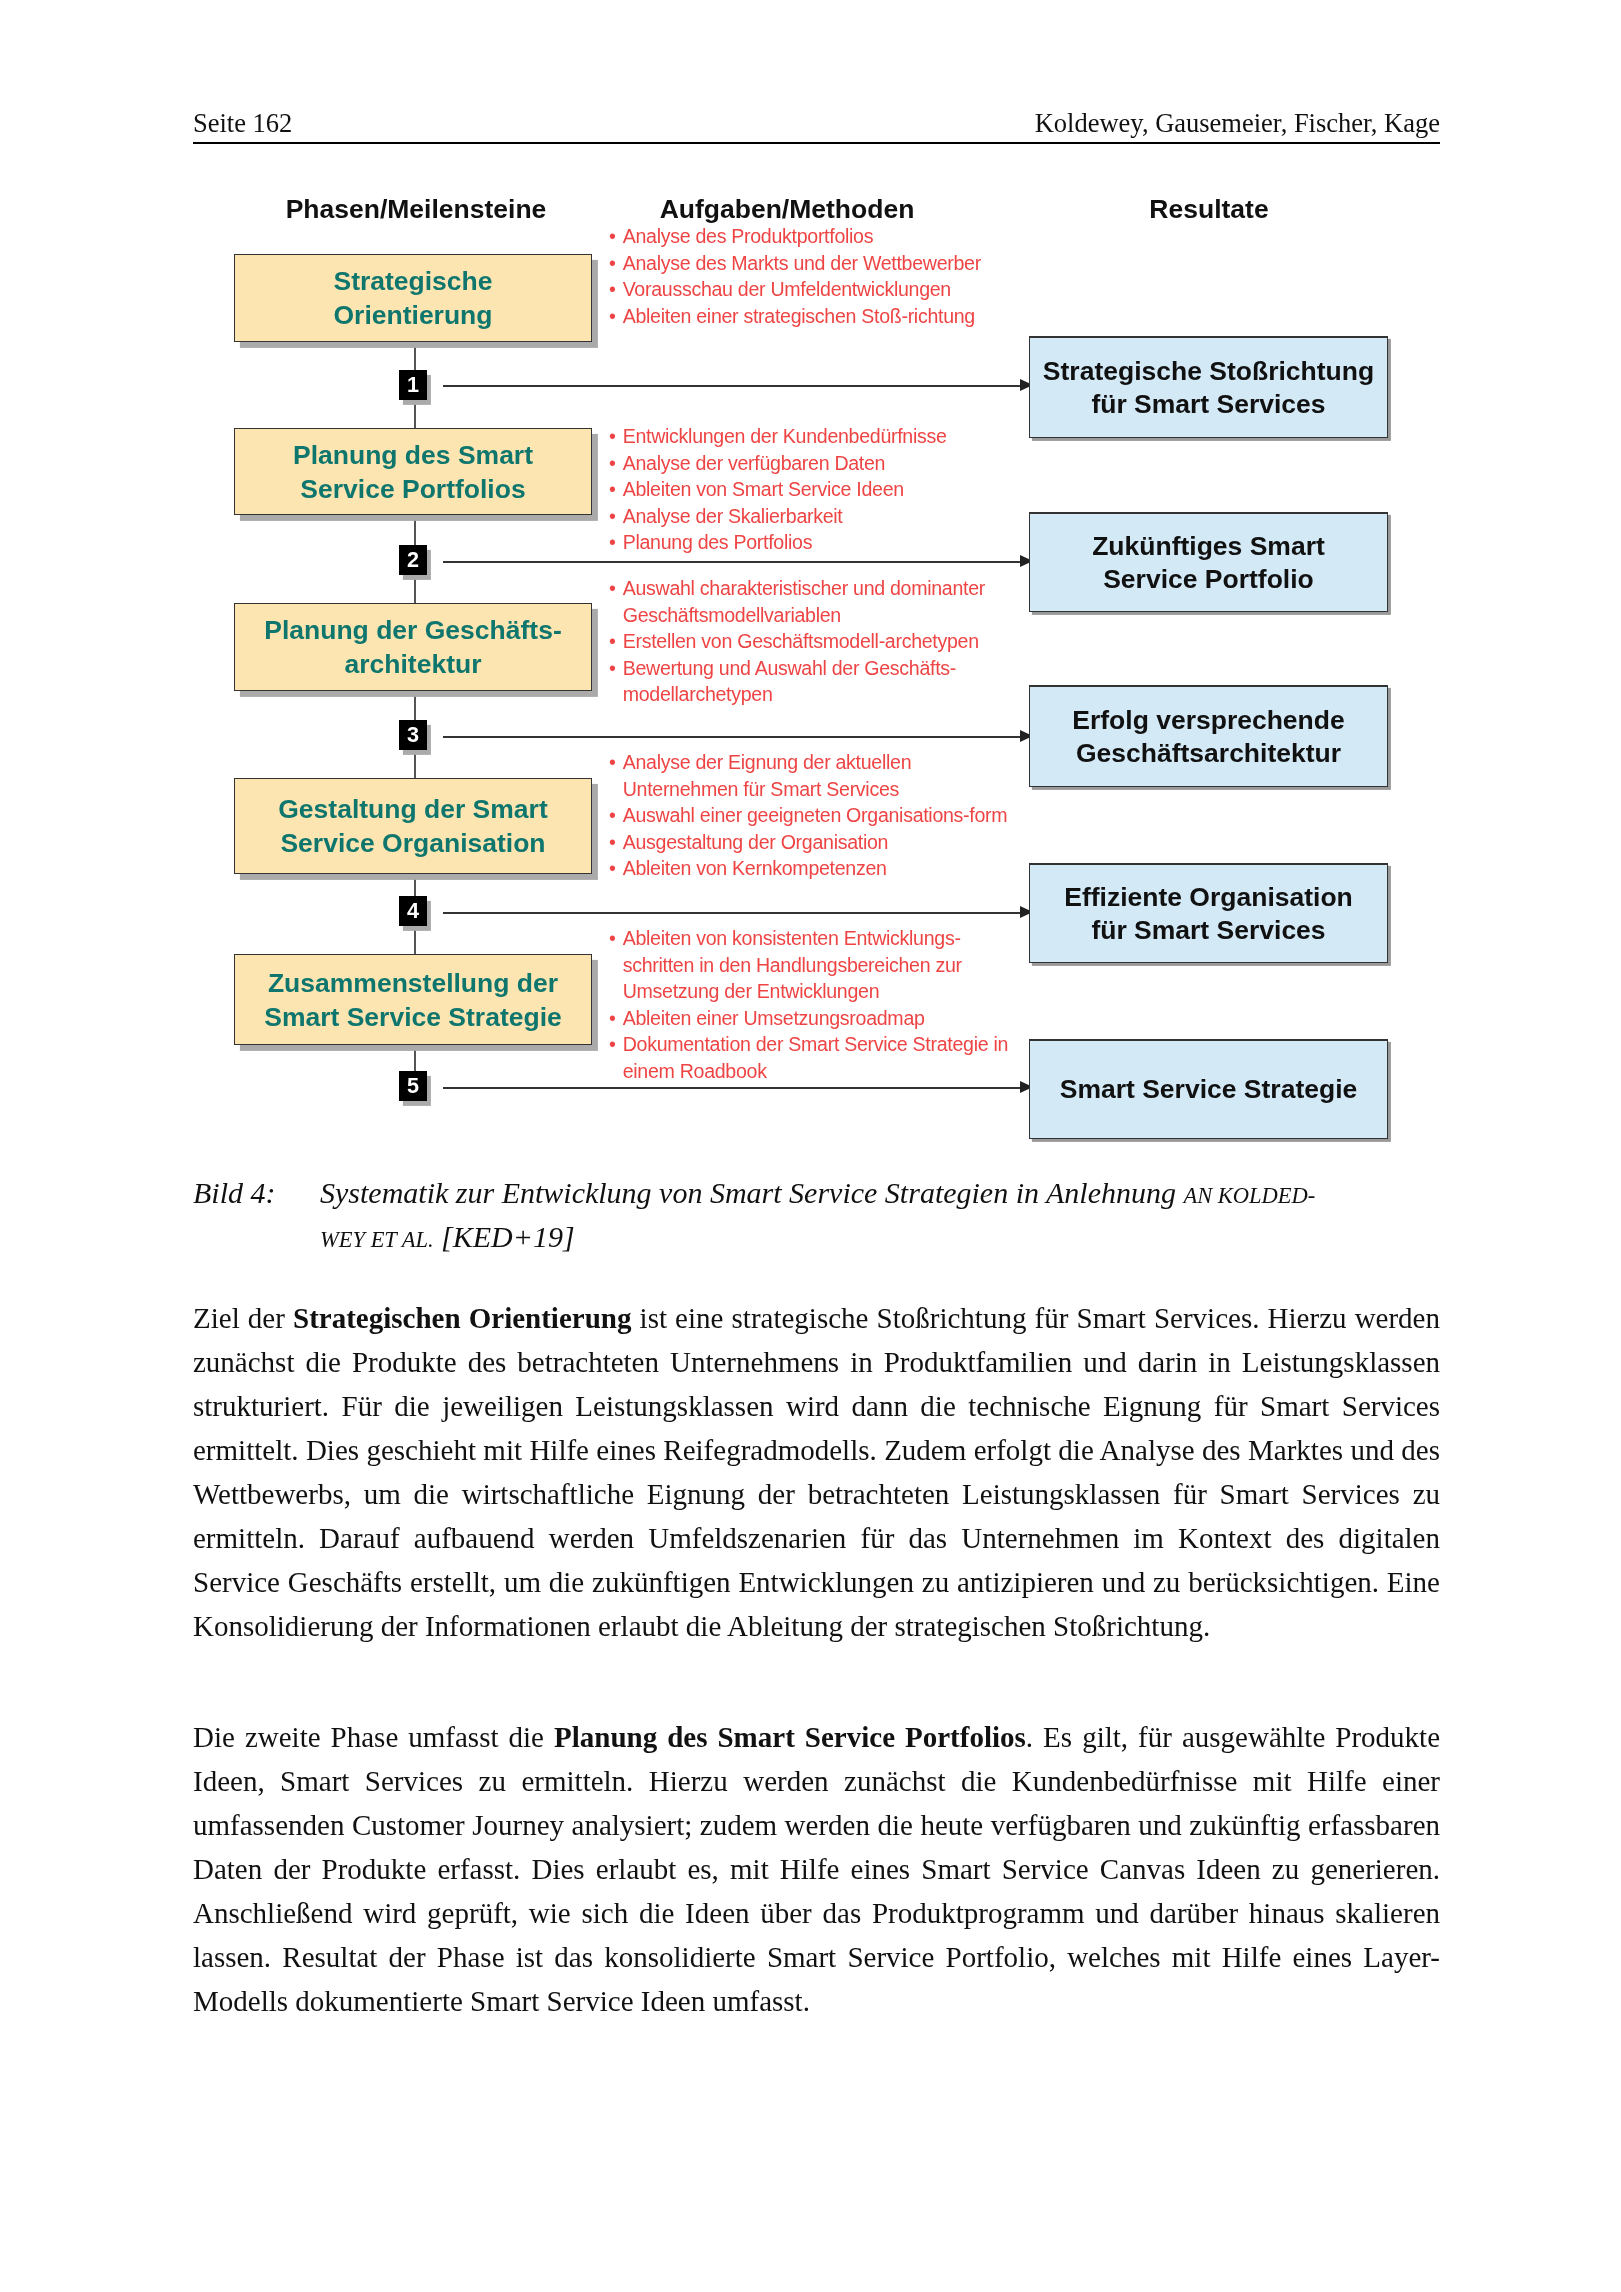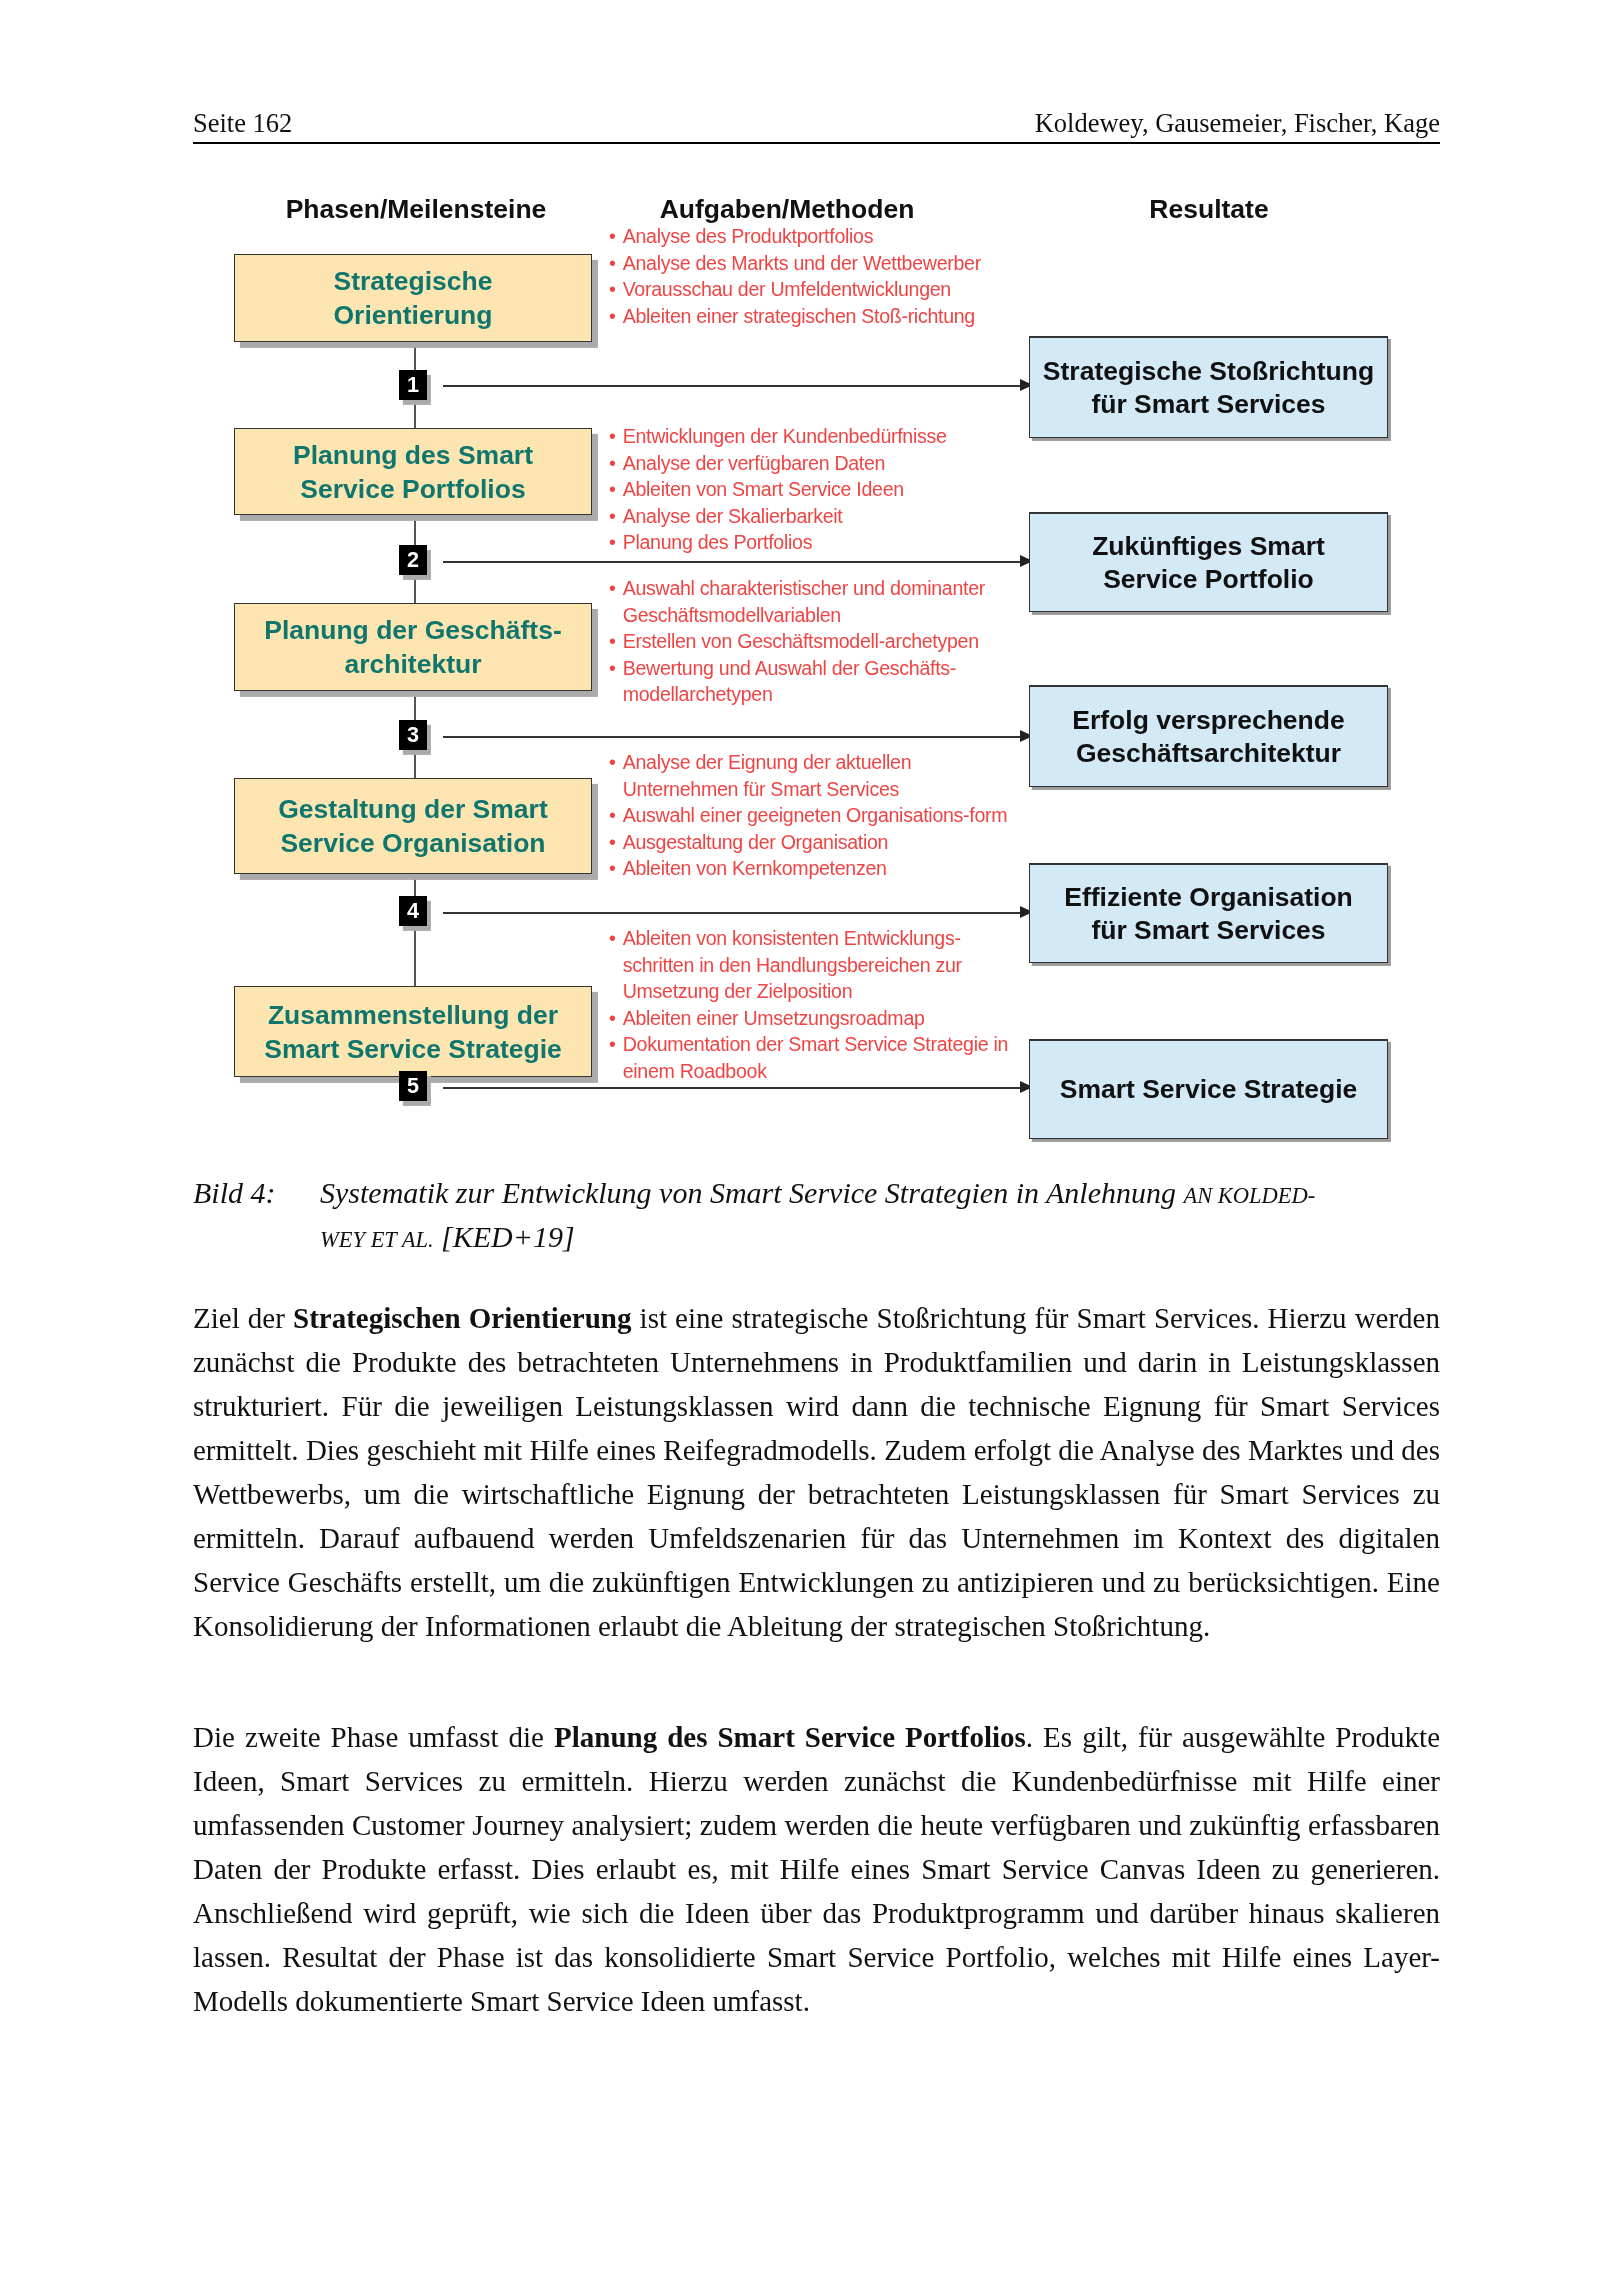--- a/index.html
+++ b/index.html
@@ -112,28 +112,28 @@
   </div>
   <div class="abs ms" style="top:896px;">4</div>
   <div class="abs arrow" style="top:912px;"></div>
   <div class="abs result" style="top:863px;height:100px;">
     <div>
         <div>Effiziente Organisation</div>
         <div>für Smart Services</div>
       </div>
   </div>
 
-  <div class="abs phase" style="top:954px;height:91px;margin-top:32px;">
+  <div class="abs phase" style="top:954px;height:91px;">
     <div>
         <div>Zusammenstellung der</div>
         <div>Smart Service Strategie</div>
       </div>
   </div>
   <div class="abs bul" style="top:925px;width:421px;">
-    <div class="it">Ableiten von konsistenten Entwicklungs-schritten in den Handlungsbereichen zur Umsetzung der Zielposition</div>
+    <div class="it">Ableiten von konsistenten Entwicklungs-schritten in den Handlungsbereichen zur Umsetzung der Entwicklungen</div>
     <div class="it">Ableiten einer Umsetzungsroadmap</div>
     <div class="it">Dokumentation der Smart Service Strategie in einem Roadbook</div>
   </div>
   <div class="abs ms" style="top:1071px;">5</div>
   <div class="abs arrow" style="top:1087px;"></div>
   <div class="abs result" style="top:1039px;height:100px;">
     <div>
         <div>Smart Service Strategie</div>
       </div>
   </div>

